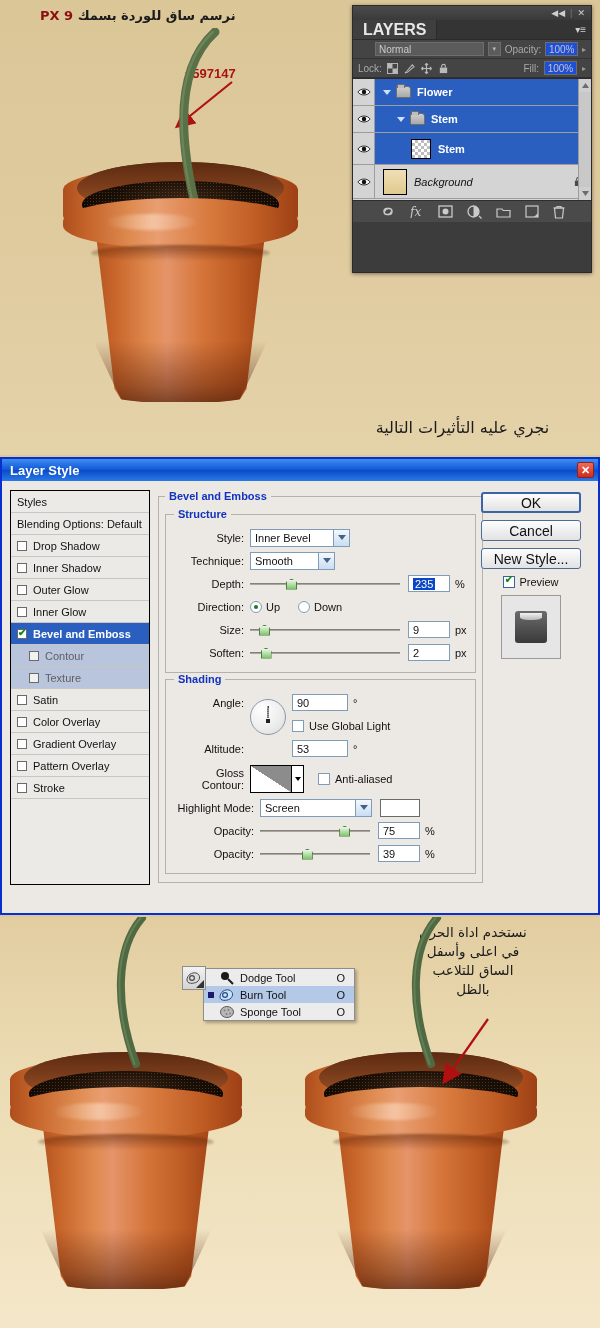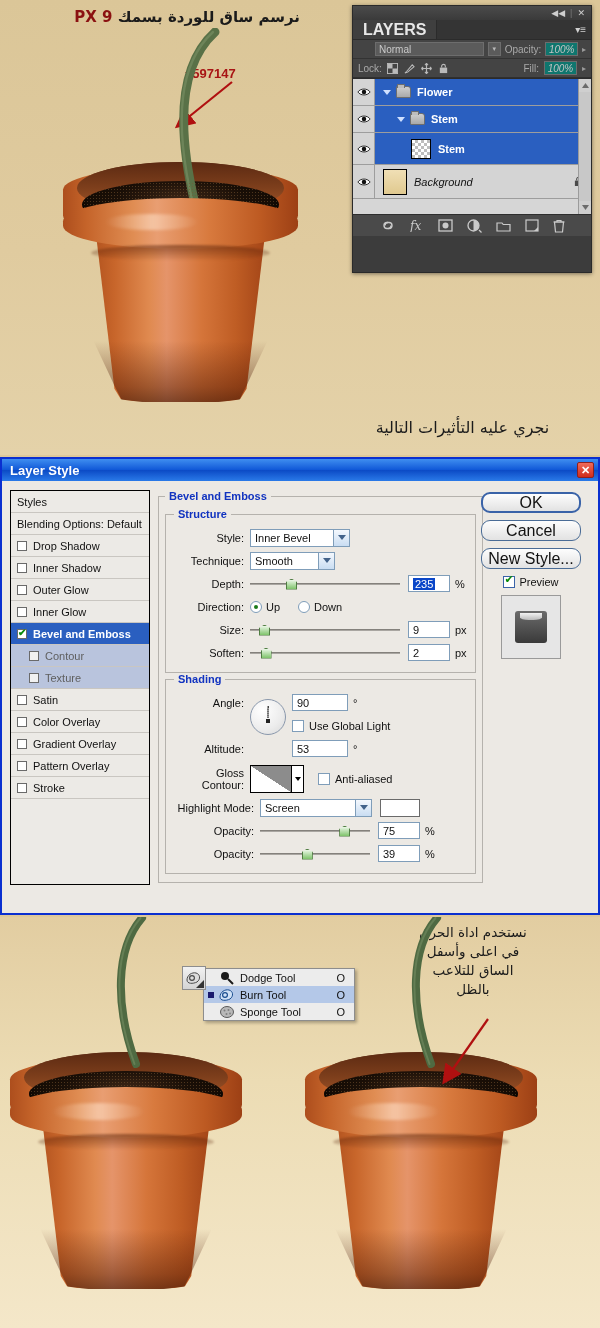--- a/index.html
+++ b/index.html
@@ -19,21 +19,21 @@
   #top-section .bgfade{
     position:absolute; inset:0;
     background:linear-gradient(180deg,#dbc698 0%,#e0cb9f 55%,#e4d2a9 100%);
   }
   .arabic{
     font-family:"DejaVu Sans", sans-serif;
     direction:rtl; color:#1b1b1b;
   }
   #head-line{
     position:absolute; top:8px; right:300px; width:260px;
-    text-align:right; font-size:15px; font-weight:700;
+    text-align:left; font-size:13px; font-weight:700;
     white-space:nowrap;
   }
   #head-line .px{ color:#8b1111; }
 
   #hexlabel{
     position:absolute; left:185px; top:66px;
     font-size:13px; font-weight:700; color:#a81414;
     font-family:"Liberation Sans", sans-serif;
   }
 
@@ -133,33 +133,33 @@
     height:14px; font-size:10px; display:flex; align-items:center; padding:0 3px;
   }
   #blend-mode{ width:110px;margin-left:17px; }
   .lp-arrowbtn{
     width:13px; height:14px; background:#5b5b5b; border:1px solid #6d6d6d;
     display:flex; align-items:center; justify-content:center;
     color:#b9b9b9; font-size:7px;
   }
   .lp-lbl{ color:#a9a9a9; font-size:10px; }
   .lp-num{
-    background:#0f766e; border:1px solid #6d6d6d; color:#c4c4c4;
+    background:#1d4ed8; border:1px solid #6d6d6d; color:#c4c4c4;
     height:14px; width:33px; font-size:10px; display:flex;
-    align-items:center; justify-content:center;font-style:italic;
+    align-items:center; justify-content:center;
   }
   .lp-spin{ color:#9b9b9b; font-size:8px; }
   #lp-lockrow{
     height:19px; background:#444; display:flex; align-items:center;
     padding:0 5px; gap:5px; border-bottom:1px solid #2f2f2f;
   }
   #lp-lockrow .icons{ display:flex; gap:6px; align-items:center; }
   .lockicon{ width:11px; height:11px; opacity:.85; }
   #lp-list{
-    background:#d6d6d6; position:relative; height:136px; overflow:hidden;
+    background:#d6d6d6; position:relative; height:122px; overflow:hidden;
     border-top:1px solid #2b2b2b;
   }
   .layer-row{
     height:27px; display:flex; align-items:center;
     border-bottom:1px solid #9d9d9d; position:relative;
     background:#d4d4d4; color:#111; font-size:11px;
   }
   .layer-row.sel{ background:#2a5fc0; color:#fff; font-weight:700; }
   .eye-cell{
     width:22px; height:100%; display:flex; align-items:center; justify-content:center;
@@ -330,23 +330,23 @@
   }
   #gloss-drop{
     width:12px;height:28px;border:1px solid #000;border-left:0;background:#fff;
     display:flex;align-items:center;justify-content:center; flex:none;
   }
   #gloss-drop .caret{ border-top-color:#000; border-left-width:3px;border-right-width:3px;border-top-width:4px;}
 
   
   #right-col{ width:110px; display:flex; flex-direction:column; align-items:center; gap:7px; padding-top:2px;}
   .dlg-btn{
-    width:100px; height:21px; border:1px solid #4a6c96; border-radius:9px;
+    width:100px; height:21px; border:1px solid #4a6c96; border-radius:3px;
     background:linear-gradient(180deg,#fdfdfd,#e2e2e2);
-    display:flex; align-items:center; justify-content:center; font-size:16px;
+    display:flex; align-items:center; justify-content:center; font-size:14px;
   }
   .dlg-btn.default{ border:2px solid #3a63a8; }
   #preview-row{ display:flex; align-items:center; gap:4px; font-size:11px; }
   #preview-chk{
     width:12px;height:12px;border:1px solid #3a63a8;background:#fff;position:relative;
   }
   #preview-chk:after{ content:"✔"; position:absolute; left:0; top:-4px; font-size:11px; color:#0a8a0a;}
   #preview-box{
     width:60px;height:64px;background:#e6e6e6;border:1px solid #9a9a9a;
     display:flex;align-items:center;justify-content:center;

